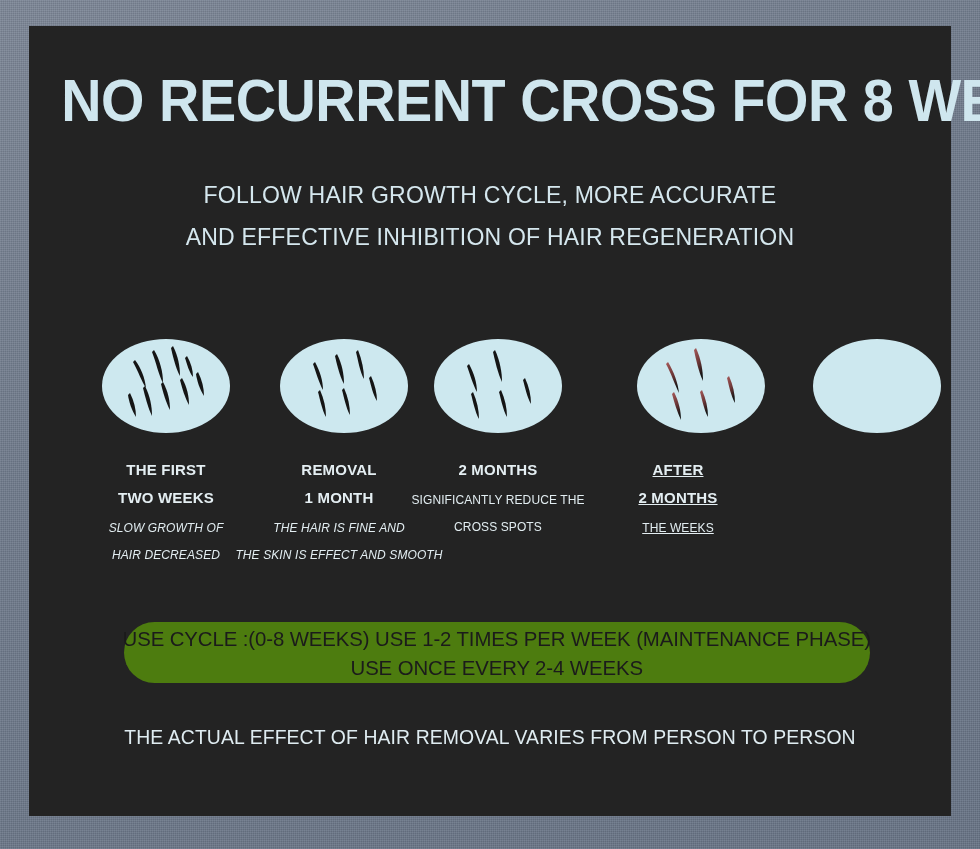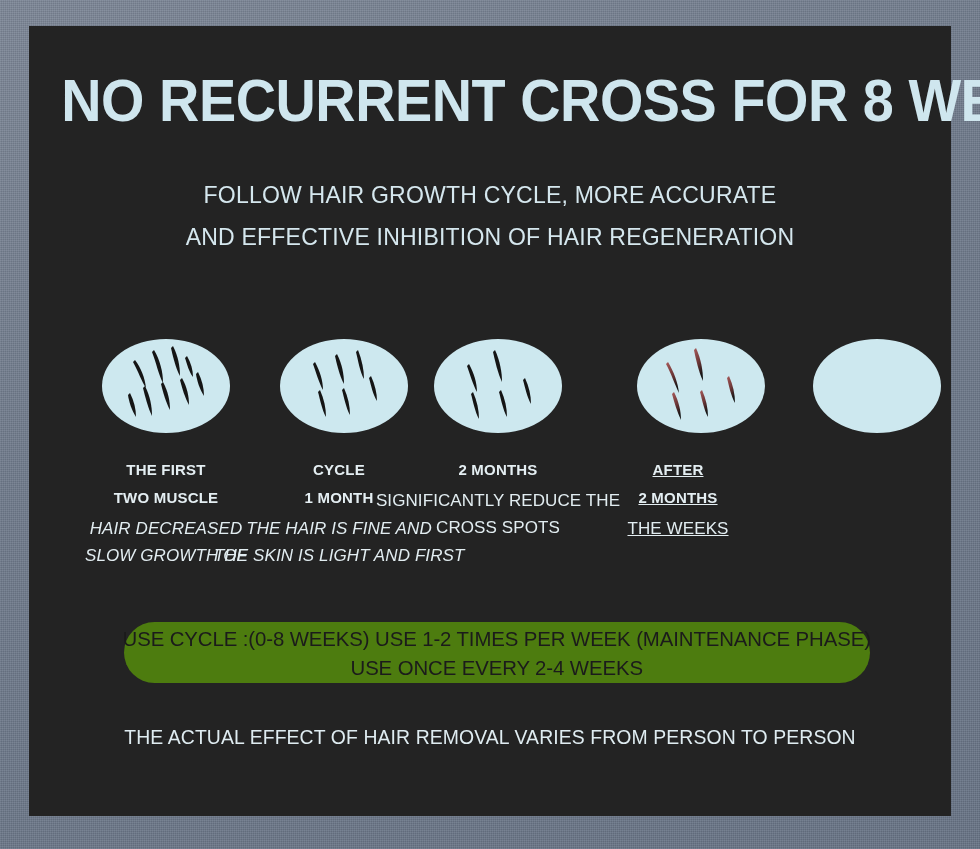--- a/index.html
+++ b/index.html
@@ -102,21 +102,21 @@
     font-size: 15px;
     line-height: 28px;
     letter-spacing: 0.2px;
     white-space: nowrap;
     margin-top: 15px;
   }
   .stage-heading .hl { display: block; }
   .stage-desc {
     margin-top: 3px;
     font-family: "Liberation Sans Narrow", "Liberation Sans", sans-serif;
-    font-size: 17px;
+    font-size: 12px;
     line-height: 27px;
     letter-spacing: 0.1px;
     color: #e2edf1;
     white-space: nowrap;
   }
   .stage-desc .dl { display: block; }
   .stage-desc.italic { font-style: italic; }
 
   
   #stage-0 { left: 37px;  }
@@ -205,51 +205,51 @@
               <path d="M81 40 C86 49, 88 58, 88 67 C84 60, 81 50, 79 42 Z"></path>
               <path d="M97 34 C101 42, 103 50, 103 58 C99 52, 96 43, 95 36 Z"></path>
               <path d="M29 55 C33 63, 35 71, 35 79 C31 73, 28 64, 27 57 Z"></path>
               <path d="M86 18 C90 25, 92 32, 92 39 C88 34, 86 26, 84 20 Z"></path>
             </g>
           </svg>
         </div>
         <div class="stage-caption">
           <div class="stage-heading">
             <span class="hl">THE FIRST</span>
-            <span class="hl">TWO MUSCLE</span>
+            <span class="hl">TWO WEEKS</span>
           </div>
           <div class="stage-desc italic">
+            <span class="dl">SLOW GROWTH OF</span>
             <span class="dl">HAIR DECREASED</span>
-            <span class="dl">SLOW GROWTH OF</span>
           </div>
         </div>
       </div>
 
       <div class="stage" id="stage-1">
         <div class="stage-oval-wrap">
           <svg class="oval" width="130" height="96" viewBox="0 0 130 96">
             <ellipse cx="65" cy="48" rx="64" ry="47" fill="#cde8ef"></ellipse>
             <g fill="#151515">
               <path d="M36 24 C41 33, 44 43, 44 52 C40 45, 37 34, 34 26 Z"></path>
               <path d="M58 16 C63 26, 65 36, 65 46 C61 39, 58 27, 56 18 Z"></path>
               <path d="M79 12 C83 22, 85 32, 85 41 C81 34, 79 22, 77 14 Z"></path>
               <path d="M41 52 C45 61, 47 70, 47 79 C43 72, 41 61, 39 54 Z"></path>
               <path d="M65 50 C69 59, 71 68, 71 77 C67 70, 65 59, 63 52 Z"></path>
               <path d="M92 38 C96 47, 98 55, 98 63 C94 57, 92 47, 90 40 Z"></path>
             </g>
           </svg>
         </div>
         <div class="stage-caption">
           <div class="stage-heading">
-            <span class="hl">CYCLE</span>
+            <span class="hl">REMOVAL</span>
             <span class="hl">1 MONTH</span>
           </div>
           <div class="stage-desc italic">
             <span class="dl">THE HAIR IS FINE AND</span>
-            <span class="dl">THE SKIN IS LIGHT AND FIRST</span>
+            <span class="dl">THE SKIN IS EFFECT AND SMOOTH</span>
           </div>
         </div>
       </div>
 
       <div class="stage" id="stage-2">
         <div class="stage-oval-wrap">
           <svg class="oval" width="130" height="96" viewBox="0 0 130 96">
             <ellipse cx="65" cy="48" rx="64" ry="47" fill="#cde8ef"></ellipse>
             <g fill="#151515">
               <path d="M36 26 C41 35, 44 45, 44 54 C40 47, 37 36, 34 28 Z"></path>

